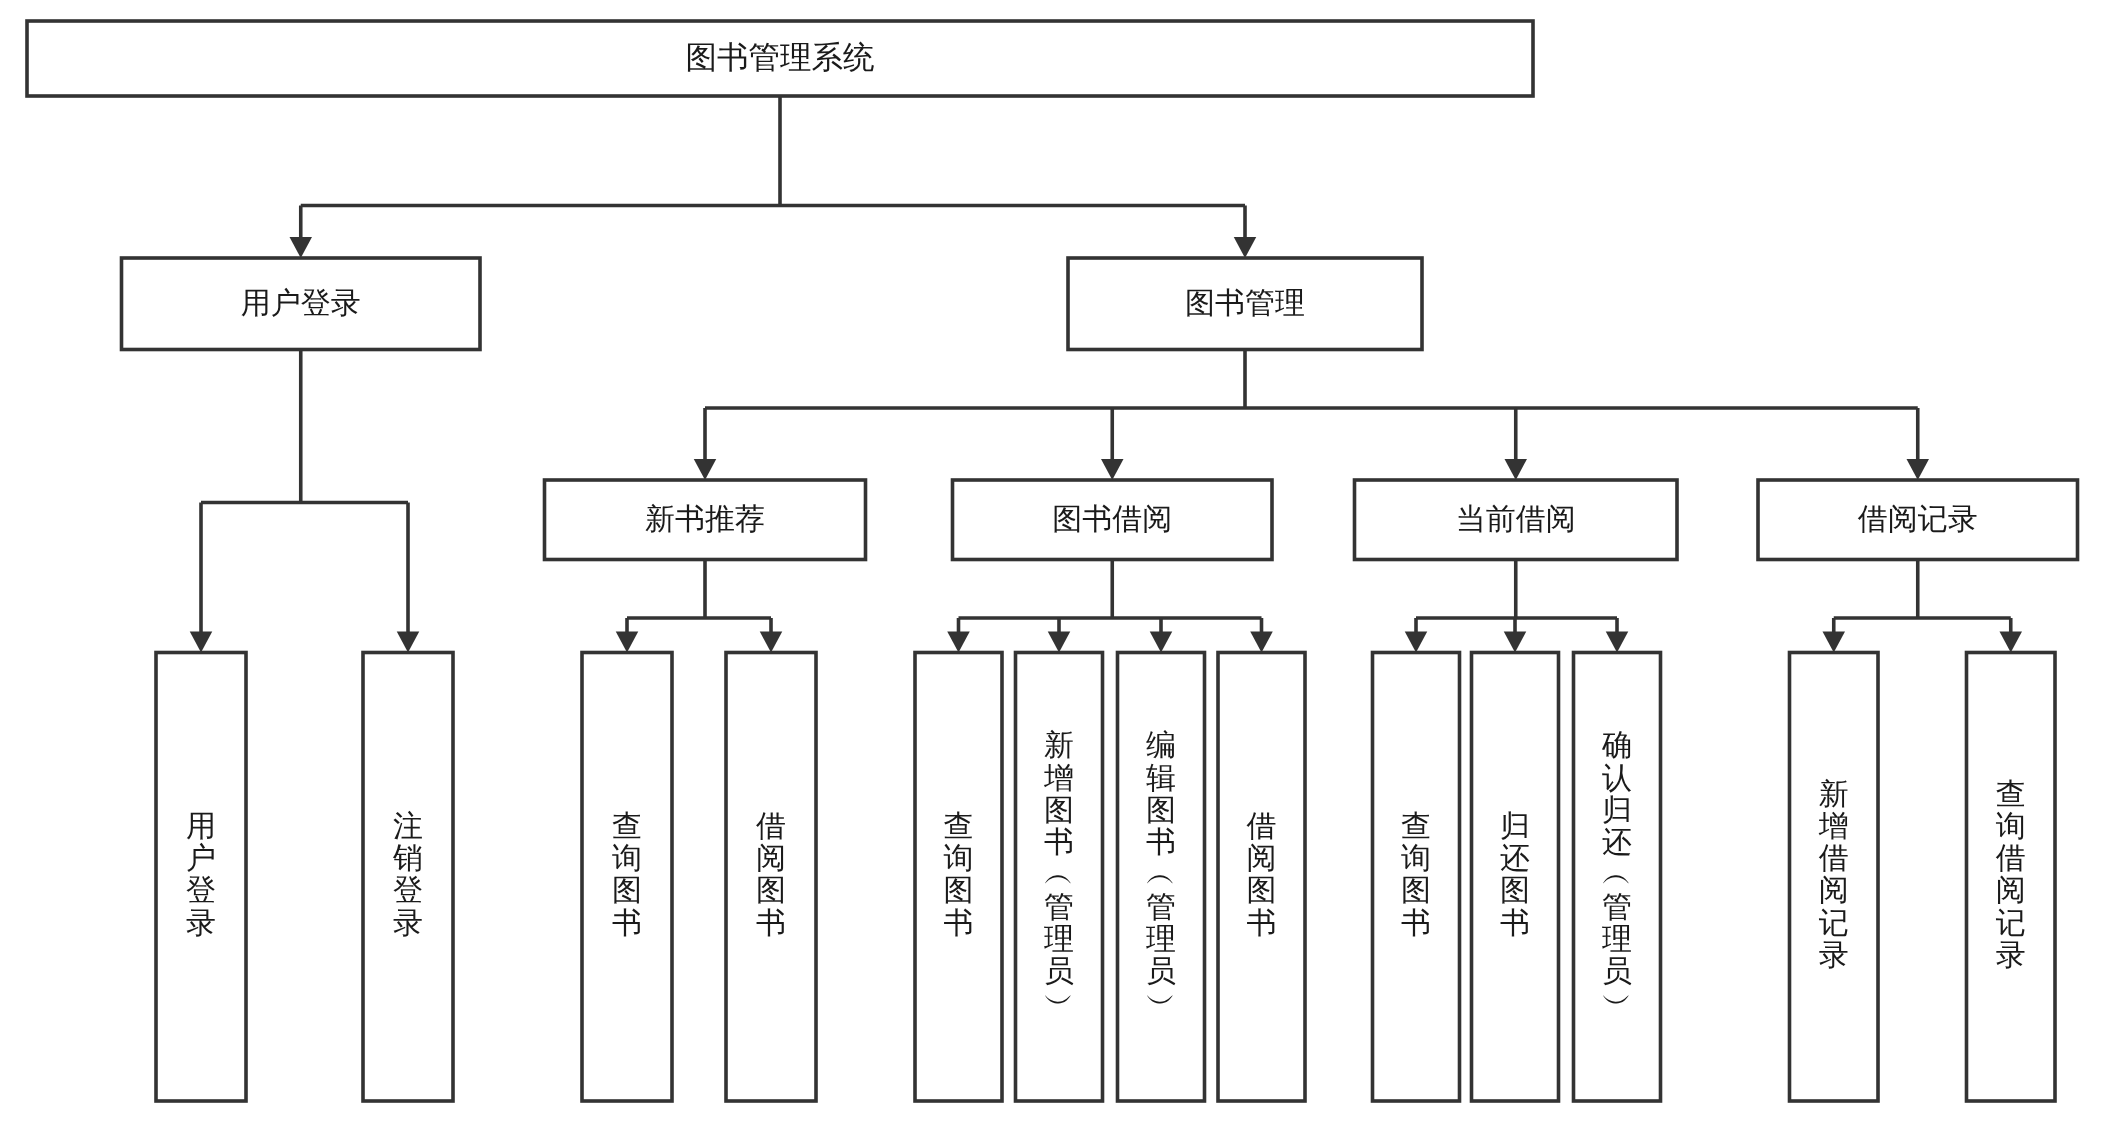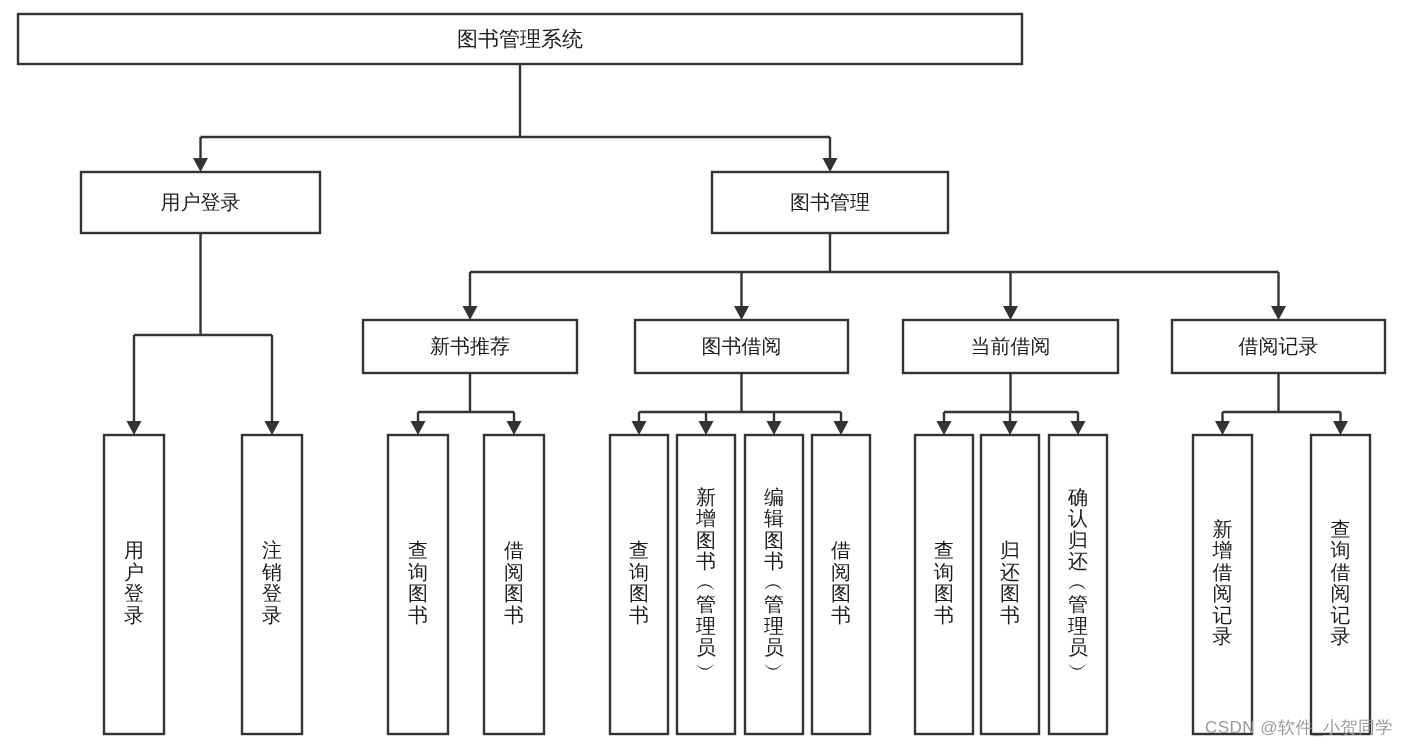--- a/index.html
+++ b/index.html
@@ -206,14 +206,13 @@
         <g>
           <rect x="1193" y="435" width="59" height="299" class="node-rect"></rect>
           <text class="node-label label-leaf" x="1222.5" y="530.75"><tspan x="1222.5" dy="0">新</tspan><tspan x="1222.5" dy="21.5">增</tspan><tspan x="1222.5" dy="21.5">借</tspan><tspan x="1222.5" dy="21.5">阅</tspan><tspan x="1222.5" dy="21.5">记</tspan><tspan x="1222.5" dy="21.5">录</tspan></text>
         </g>
         <g>
           <rect x="1311" y="435" width="59" height="299" class="node-rect"></rect>
           <text class="node-label label-leaf" x="1340.5" y="530.75"><tspan x="1340.5" dy="0">查</tspan><tspan x="1340.5" dy="21.5">询</tspan><tspan x="1340.5" dy="21.5">借</tspan><tspan x="1340.5" dy="21.5">阅</tspan><tspan x="1340.5" dy="21.5">记</tspan><tspan x="1340.5" dy="21.5">录</tspan></text>
         </g>
       </g>
   </svg>
-  <div class="watermark">CSDN @软件_小贺同学</div>
 </div>
 
 </body></html>

